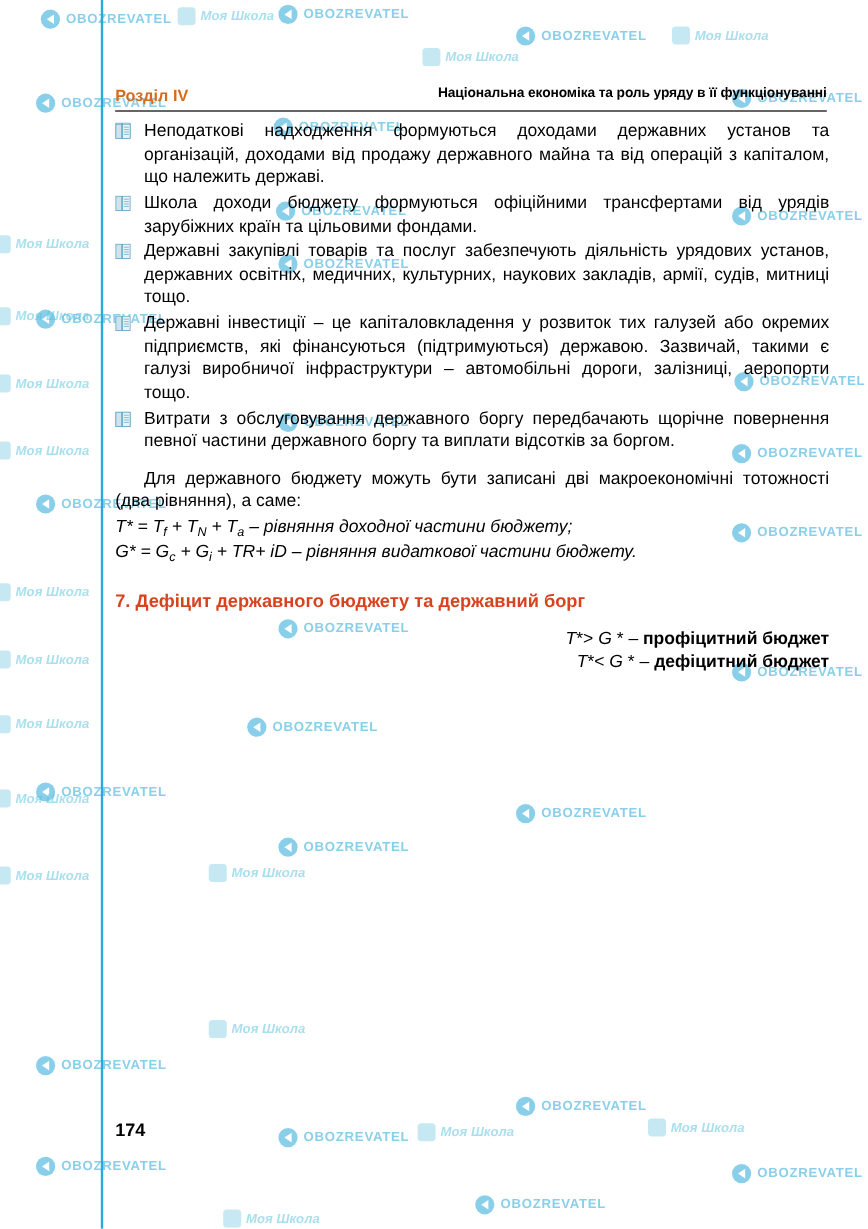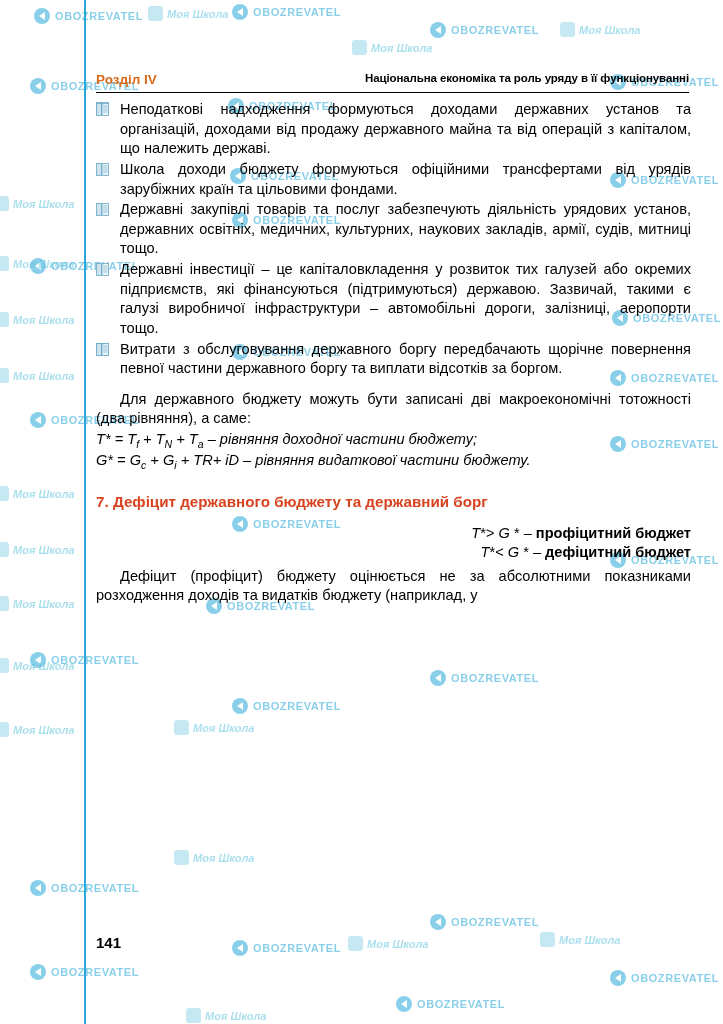--- a/index.html
+++ b/index.html
@@ -500,19 +500,18 @@
     <p class="heading">7. Дефіцит державного бюджету та державний борг</p>
 
 
     <div class="gap-xs"></div>
 
     <p class="centered"><span class="it">T</span>*&gt; <span class="it">G</span> * – <span class="bd">профіцитний бюджет</span></p>
     <p class="centered"><span class="it">T</span>*&lt; <span class="it">G</span> * – <span class="bd">дефіцитний бюджет</span></p>
 
     <div class="gap-xs"></div>
 
-    <p class="para indent">Дефіцит (профіцит) бюджету оцінюється не за абсолютними показниками розходження доходів та видатків бюджету (наприклад, у</p>
-
-  </div>
-
-  <div class="pagenum">141</div>
+
+  </div>
+
+  <div class="pagenum">174</div>
 
 </div>
 
 </body></html>

